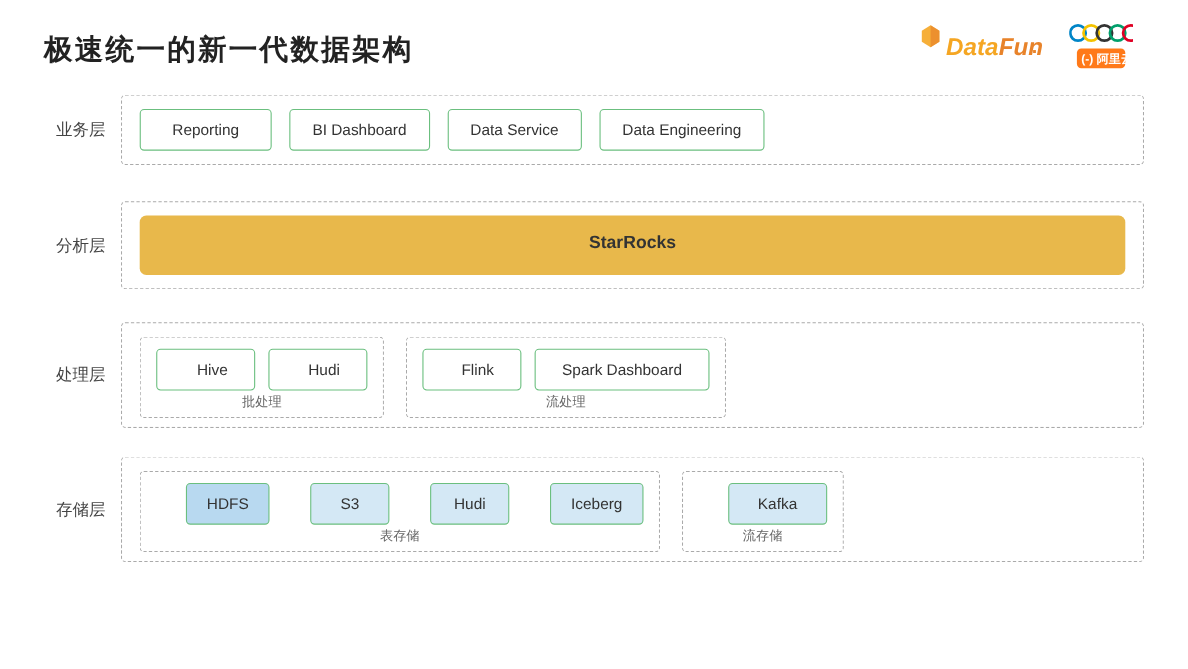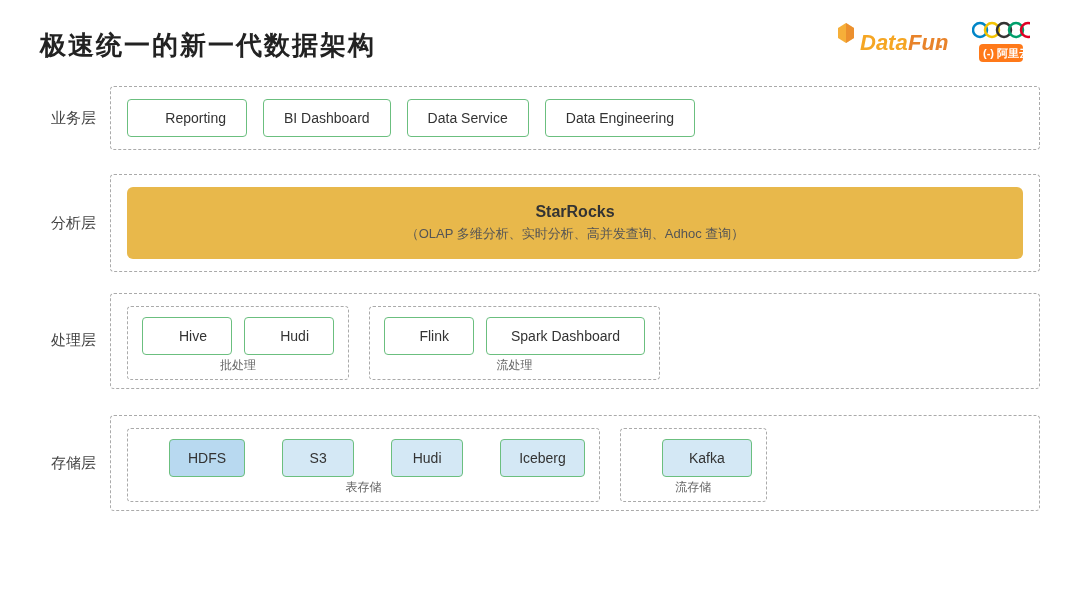--- a/index.html
+++ b/index.html
@@ -80,21 +80,21 @@
     }
 
     .biz-box {
       border: 1.5px solid #6bbf7f;
       border-radius: 4px;
       padding: 10px 20px;
       font-size: 14px;
       color: #333;
       background: #fff;
       min-width: 120px;
-      text-align: right;
+      text-align: center;
     }
 
     
     .analysis-layer {
       top: 95px;
       height: 100px;
     }
     .analysis-layer .layer-content {
       display: flex;
       align-items: center;
@@ -252,21 +252,20 @@
       <div class="biz-box">Data Service</div>
       <div class="biz-box">Data Engineering</div>
     </div>
   </div>
 
   <div class="layer-row analysis-layer">
     <div class="layer-label">分析层</div>
     <div class="layer-content">
       <div class="starrocks-box">
         <div class="title">StarRocks</div>
-        <div class="subtitle">（OLAP 多维分析、实时分析、高并发查询、Adhoc 查询）</div>
       </div>
     </div>
   </div>
 
   <div class="layer-row processing-layer">
     <div class="layer-label">处理层</div>
     <div class="layer-content" style="display:flex;gap:20px;padding-bottom:8px;">
 
       <div class="proc-group">
         <div class="proc-box">Hive</div>

